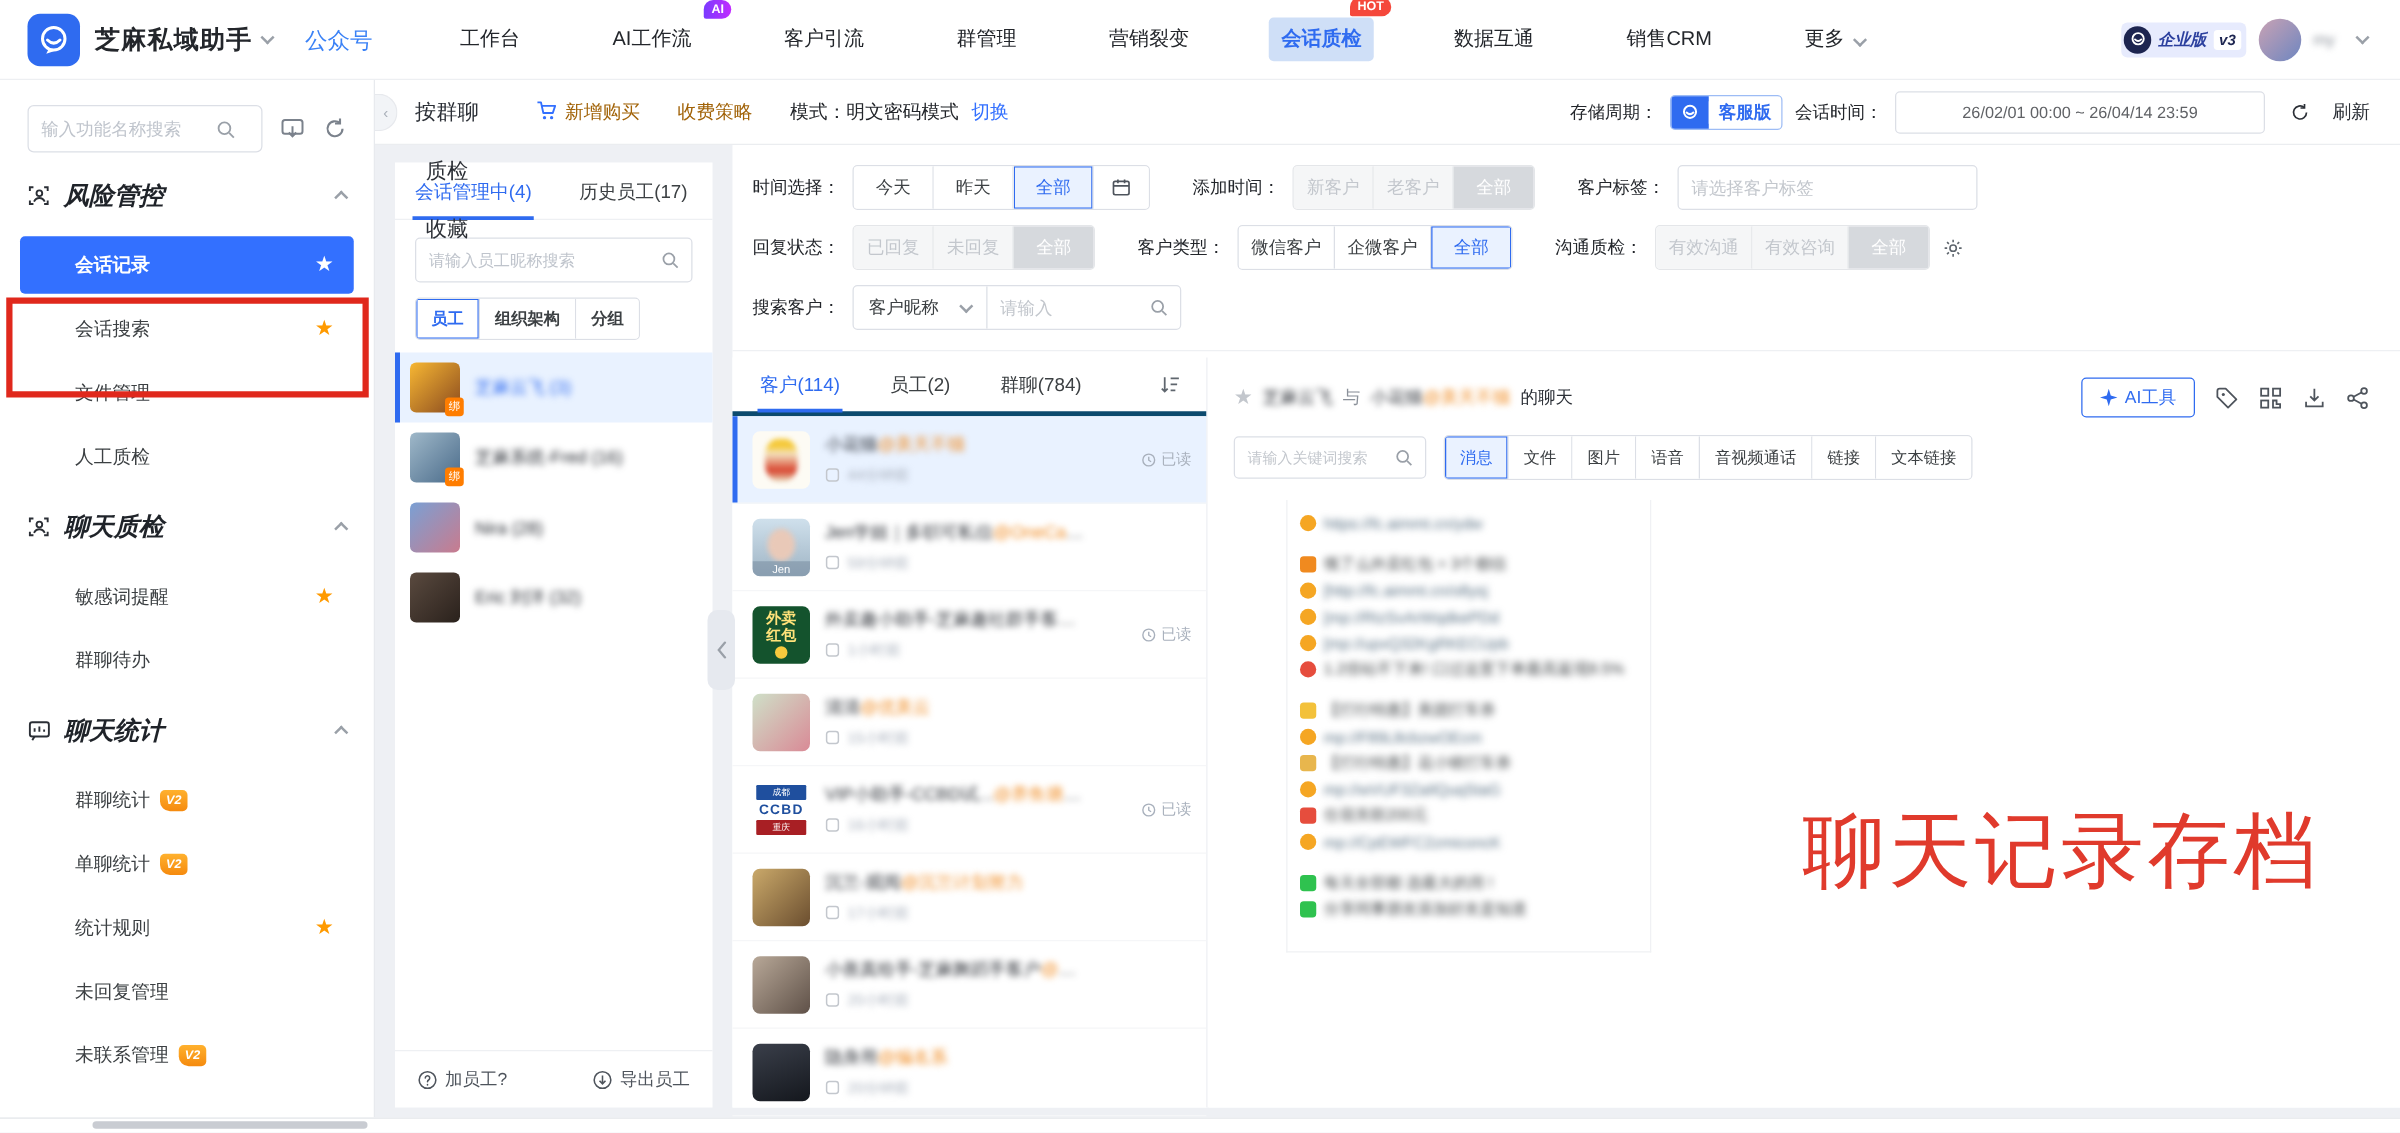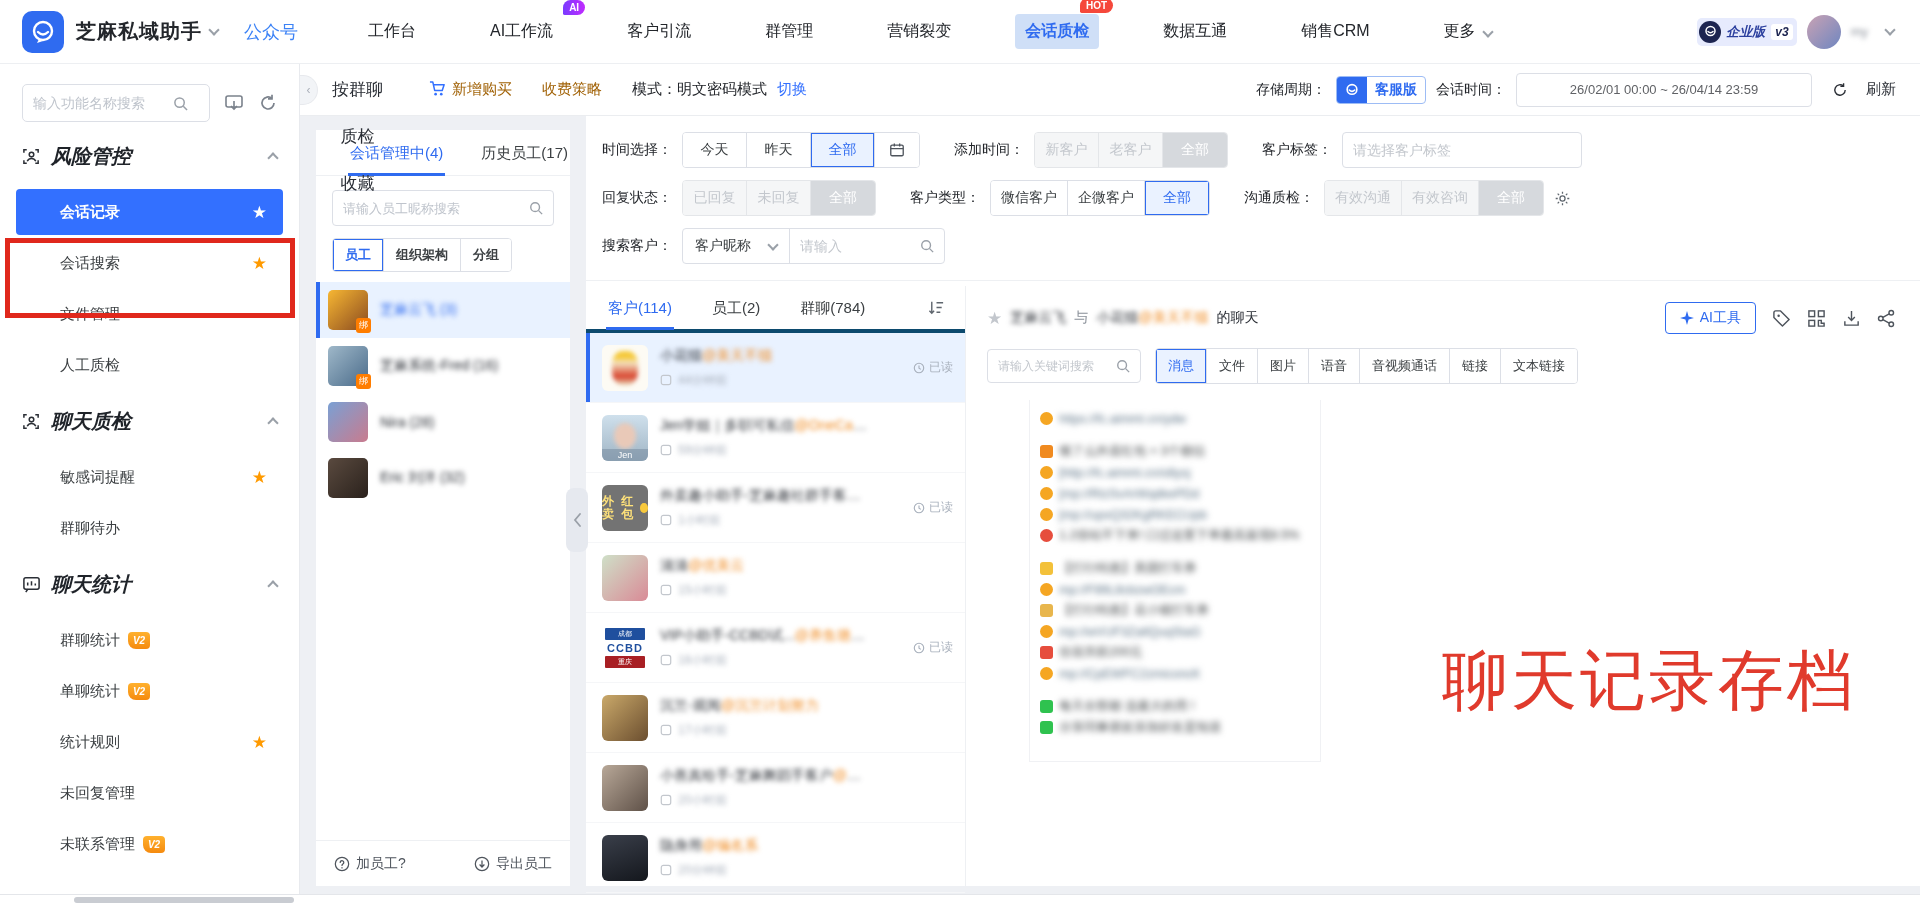--- a/index.html
+++ b/index.html
@@ -72,21 +72,21 @@
   #tb-right .lbl { font-size:14px; color:#23262b; white-space:nowrap; }
   #storage-badge { display:flex; align-items:center; border:1px solid #9dbcf5; border-radius:4px; overflow:hidden; height:28px; }
   #storage-badge .bicon { width:30px; height:28px; background:#2f6bf0; display:flex; align-items:center; justify-content:center; }
   #storage-badge .btxt { color:#2f6bf0; font-size:14px; font-weight:bold; padding:0 8px; background:#fff; }
   #date-range { width:296px; height:34px; border:1px solid #dcdfe6; border-radius:4px; display:flex;
     align-items:center; justify-content:center; font-size:13px; color:#606266; background:#fff; white-space:nowrap;}
   #refresh-btn { display:flex; align-items:center; gap:18px; font-size:15px; color:#2b2f36; cursor:pointer; margin-left:10px; white-space:nowrap;}
 
   
   #emp-panel { position:absolute; left:316px; top:130px; width:254px; height:756px; background:#fff; }
-  #emp-tabs { display:flex; border-bottom:1px solid #eef0f3; padding:0 32px; }
+  #emp-tabs { display:flex; border-bottom:1px solid #eef0f3; padding:0 14px; }
   .emp-tab { font-size:15px; color:#3c4043; padding:14px 2px 12px; margin-right:34px; position:relative; cursor:pointer; white-space:nowrap;}
   .emp-tab.active { color:#2f6bf0; }
   .emp-tab.active::after { content:""; position:absolute; left:0; right:0; bottom:-1px; height:3px; background:#2f6bf0; }
   #emp-search { margin:14px 16px 0; height:36px; border:1px solid #dcdfe6; border-radius:4px; display:flex; align-items:center; padding:0 10px; }
   #emp-search input { border:0; outline:0; flex:1; font-size:13px; background:transparent; }
   #emp-search input::placeholder { color:#bfc4cc; }
   #emp-seg { display:flex; margin:12px 16px 10px; border:1px solid #dcdfe6; border-radius:4px; overflow:hidden; width:fit-content;font-weight:bold; }
   .seg-btn { font-size:13px; color:#3c4043; padding:7px 12px; border-right:1px solid #dcdfe6; cursor:pointer; background:#fff; white-space:nowrap;}
   .seg-btn:last-child { border-right:0; }
   .seg-btn.active { color:#2f6bf0; box-shadow:inset 0 0 0 1px #2f6bf0; }
@@ -151,21 +151,21 @@
   .cust-name { font-size:14px; color:#2b2f36; white-space:nowrap; overflow:hidden; text-overflow:ellipsis; max-width:210px;}
   .cust-sub { display:flex; align-items:center; gap:6px; margin-top:7px; color:#a8b0bc; font-size:12px; }
   .read-badge { display:flex; align-items:center; gap:4px; color:#a8b0bc; font-size:12px; margin-left:6px; white-space:nowrap; align-self:center;}
   
   .av-cat { background:#fdfbf4; }
   .av-cat .blob { position:absolute; left:10px; top:6px; width:26px; height:34px; border-radius:40%;
      background:linear-gradient(180deg,#f5c93a 18%,#f3e3c0 35%,#d8442f 75%,#e8d9b8 100%); filter:blur(2px);}
   .av-jen { background:linear-gradient(180deg,#cfe0ec,#9fb4c4); }
   .av-jen .cap { position:absolute; left:0; right:0; bottom:0; text-align:center; color:#fff; font-size:9px; background:rgba(120,140,160,.55); padding:1px 0;}
   .av-jen .face { position:absolute; left:12px; top:8px; width:22px; height:26px; border-radius:50%; background:#e9c9b8; filter:blur(2px);}
-  .av-redpack { background:#737373; display:flex; flex-direction:row; align-items:center; justify-content:center; gap:1px;}
+  .av-redpack { background:#14532d; display:flex; flex-direction:column; align-items:center; justify-content:center; gap:1px;}
   .av-redpack span { color:#ffe27a; font-size:12px; font-weight:bold; line-height:13px; }
   .av-redpack .coin { width:10px; height:10px; border-radius:50%; background:#f8c93d; margin-top:1px;}
   .av-ccbd { background:#fff; display:flex; flex-direction:column; align-items:stretch; justify-content:center; gap:2px; padding:3px;}
   .av-ccbd .cd { background:#1f4f9e; color:#fff; font-size:7px; text-align:center; border-radius:1px; padding:1px 0;}
   .av-ccbd .cc { color:#1f4f9e; font-weight:bold; font-size:11px; text-align:center; letter-spacing:1px;}
   .av-ccbd .cq { background:#a81f24; color:#fff; font-size:7px; text-align:center; border-radius:1px; padding:1px 0;}
   .av-p1 { background:linear-gradient(135deg,#cfe0c8,#d98a96); }
   .av-p2 { background:linear-gradient(135deg,#caa96a,#6b4e2f); }
   .av-p3 { background:linear-gradient(135deg,#b8a898,#5f5148); }
   .av-p4 { background:linear-gradient(160deg,#3a3f4a,#14171d); }

